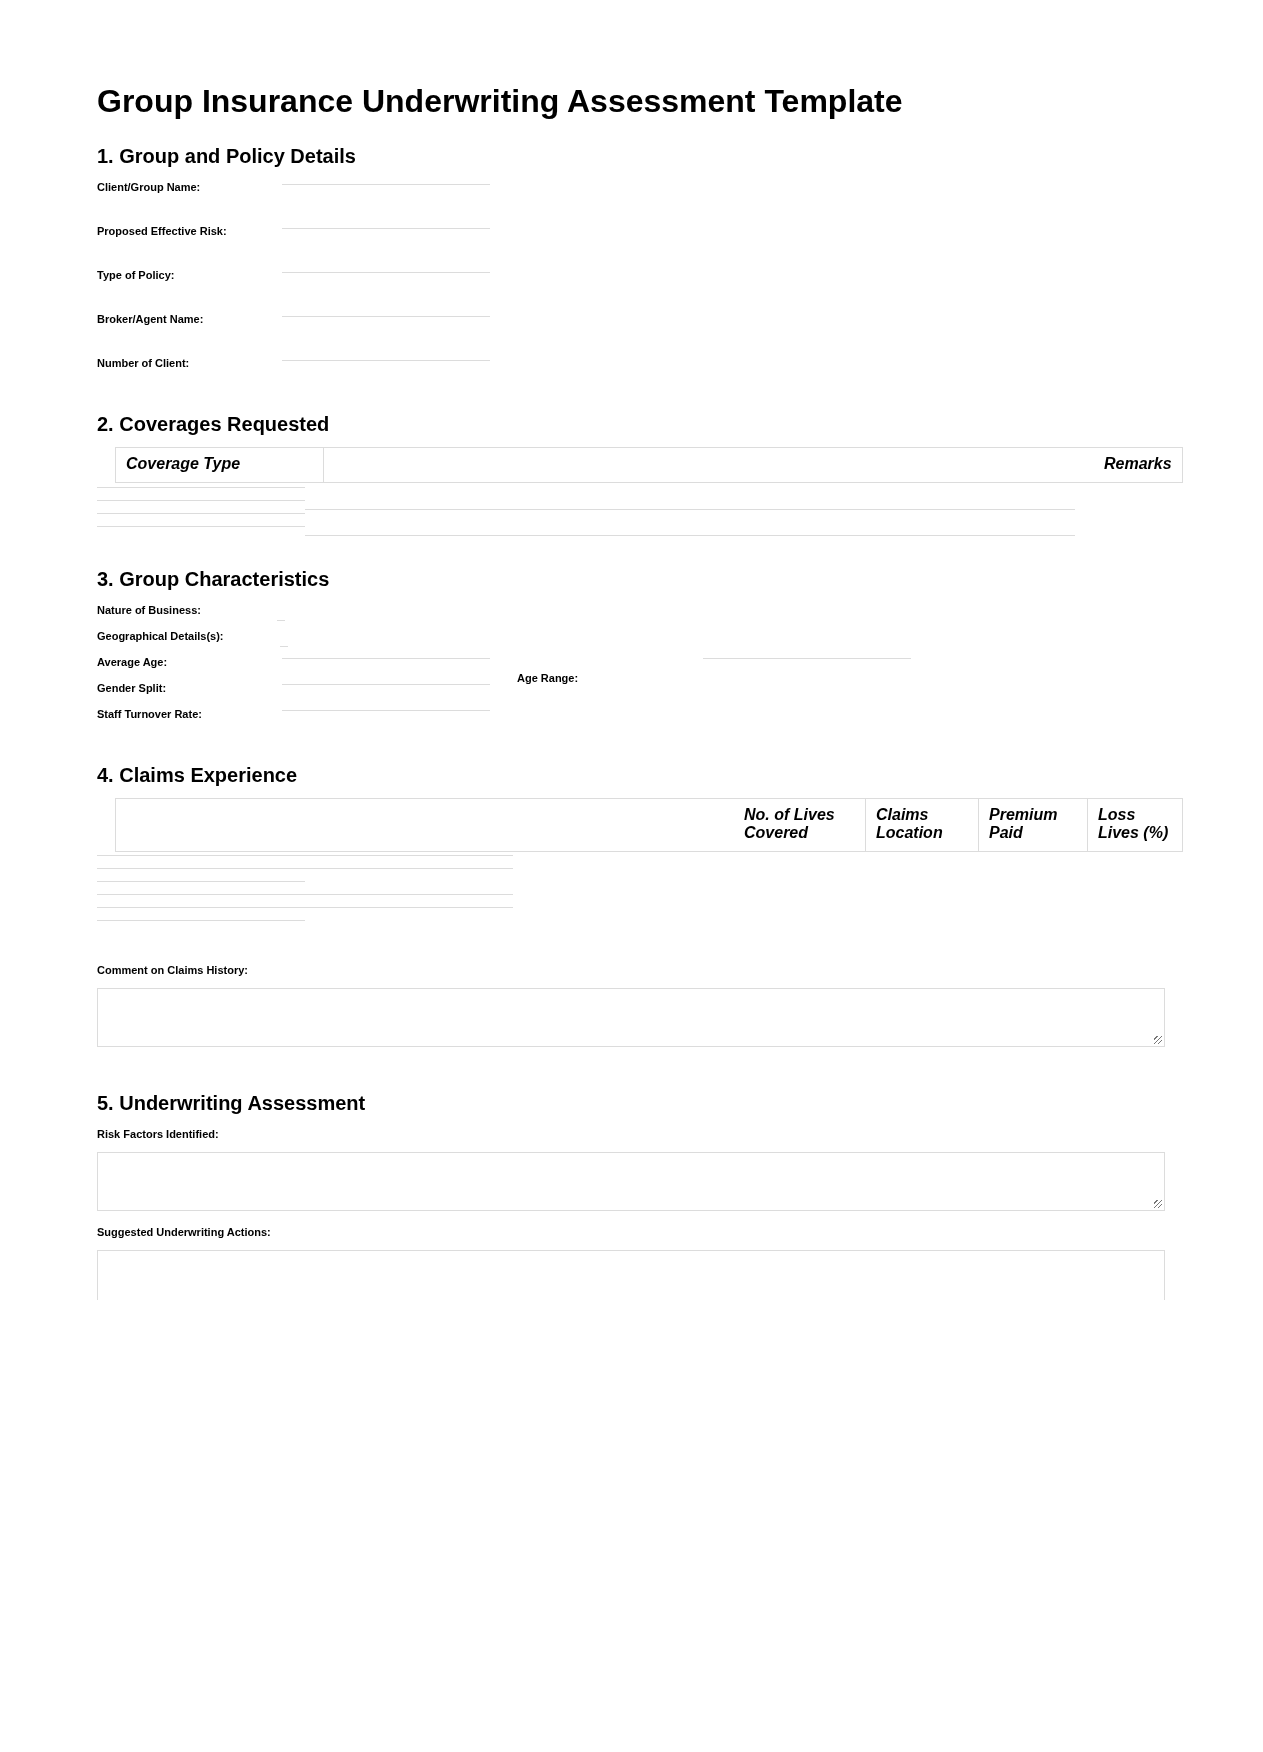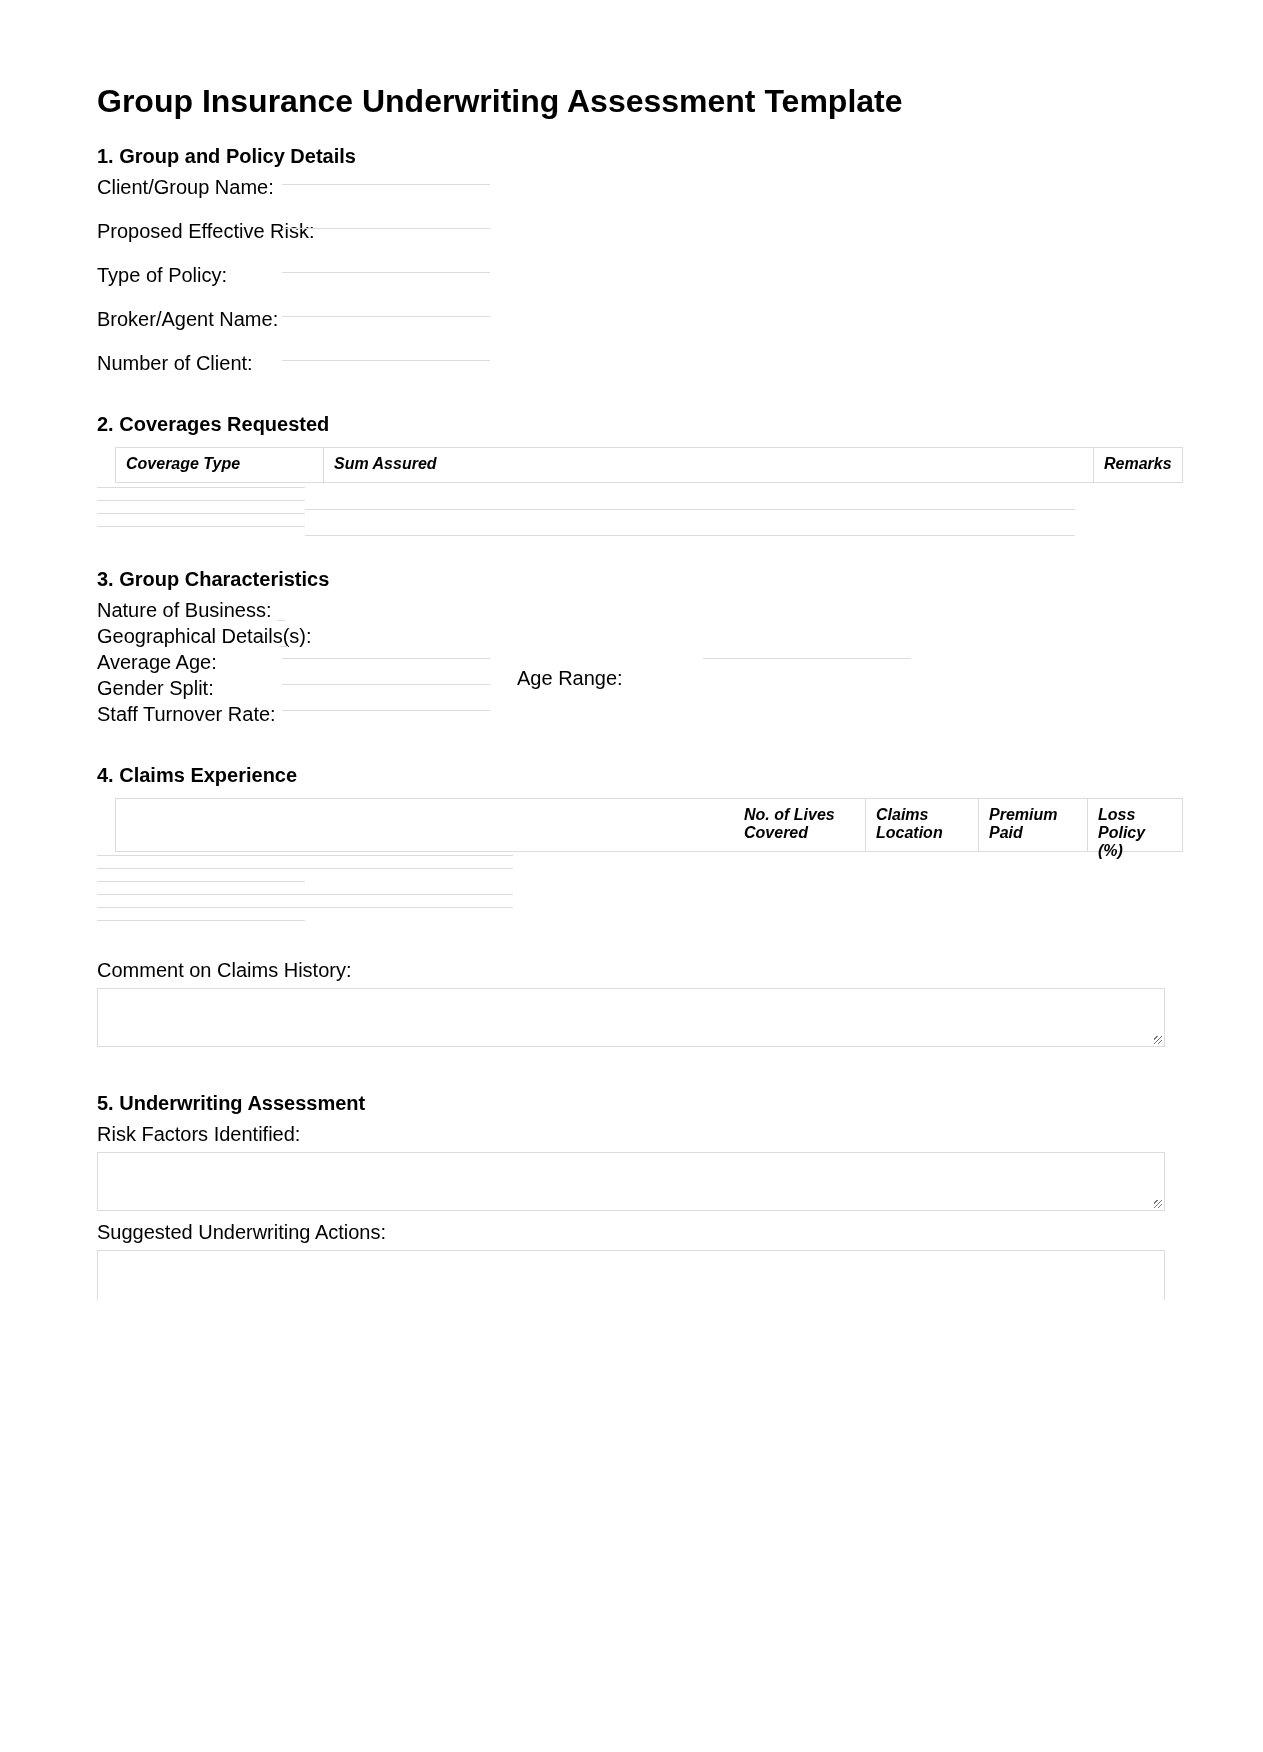--- a/index.html
+++ b/index.html
@@ -10,21 +10,21 @@
   .page { position: absolute; left: 97px; top: 0; width: 1068px; }
   .title {
     position: absolute; left: 0; top: 82px; margin: 0;
     font-size: 32px; font-weight: bold; white-space: nowrap; line-height: 38px;
   }
   .h2 {
     position: absolute; left: 0; margin: 0;
     font-size: 20px; font-weight: bold; white-space: nowrap; line-height: 24px;
   }
   .lbl {
-    position: absolute; left: 0; font-size: 20px; white-space: nowrap; line-height: 20px;
+    position: absolute; left: 0; font-size: 11px; white-space: nowrap; line-height: 20px; font-weight: bold;
   }
   .line {
     position: absolute; height: 0; border-top: 1px solid #dcdcdc;
   }
   .tbl {
     position: absolute; left: 18px; border: 1.5px solid #dcdcdc; box-sizing: border-box; font-style: italic;
   }
   .th {
     position: absolute; top: 0; bottom: 0; box-sizing: border-box;
     font-size: 16px; font-weight: bold; padding: 7px 10px; line-height: 18px;
@@ -62,21 +62,20 @@
   <div class="lbl" style="top:309px">Broker/Agent Name:</div>
   <div class="line" style="left:185px; width:208px; top:316px"></div>
 
   <div class="lbl" style="top:353px">Number of Client:</div>
   <div class="line" style="left:185px; width:208px; top:360px"></div>
 
   <h2 class="h2" style="top:412px">2. Coverages Requested</h2>
 
   <div class="tbl" style="top:447px; width:1068px; height:36px">
     <div class="th" style="left:0; width:208px">Coverage Type</div>
-    <div class="th" style="left:208px; width:770px">Sum Assured</div>
     <div class="th last" style="left:978px; width:88px">Remarks</div>
   </div>
   <div class="line" style="left:0; width:208px; top:487px"></div>
   <div class="line" style="left:0; width:208px; top:500px"></div>
   <div class="line" style="left:0; width:208px; top:513px"></div>
   <div class="line" style="left:0; width:208px; top:526px"></div>
   <div class="line" style="left:208px; width:770px; top:509px"></div>
   <div class="line" style="left:208px; width:770px; top:535px"></div>
 
   <h2 class="h2" style="top:567px">3. Group Characteristics</h2>
@@ -98,21 +97,21 @@
 
   <div class="lbl" style="top:704px">Staff Turnover Rate:</div>
   <div class="line" style="left:185px; width:208px; top:710px"></div>
 
   <h2 class="h2" style="top:763px">4. Claims Experience</h2>
 
   <div class="tbl" style="top:798px; width:1068px; height:54px">
     <div class="th" style="left:618px; width:132px">No. of Lives Covered</div>
     <div class="th" style="left:750px; width:113px">Claims Location</div>
     <div class="th" style="left:863px; width:109px">Premium Paid</div>
-    <div class="th last" style="left:972px; width:94px">Loss Policy (%)</div>
+    <div class="th last" style="left:972px; width:94px">Loss Lives (%)</div>
   </div>
   <div class="line" style="left:0; width:416px; top:855px"></div>
   <div class="line" style="left:0; width:416px; top:868px"></div>
   <div class="line" style="left:0; width:208px; top:881px"></div>
   <div class="line" style="left:0; width:416px; top:894px"></div>
   <div class="line" style="left:0; width:416px; top:907px"></div>
   <div class="line" style="left:0; width:208px; top:920px"></div>
 
   <div class="lbl" style="top:960px">Comment on Claims History:</div>
   <div class="ta" style="top:988px; height:59px">

